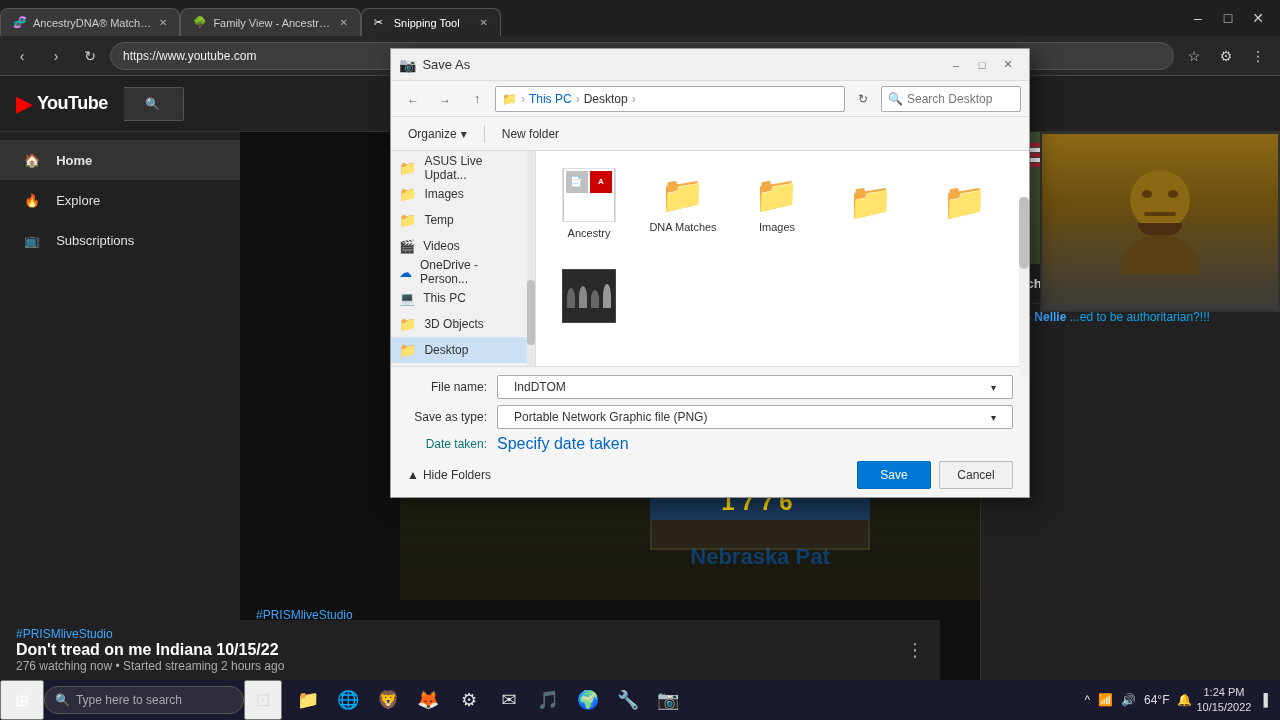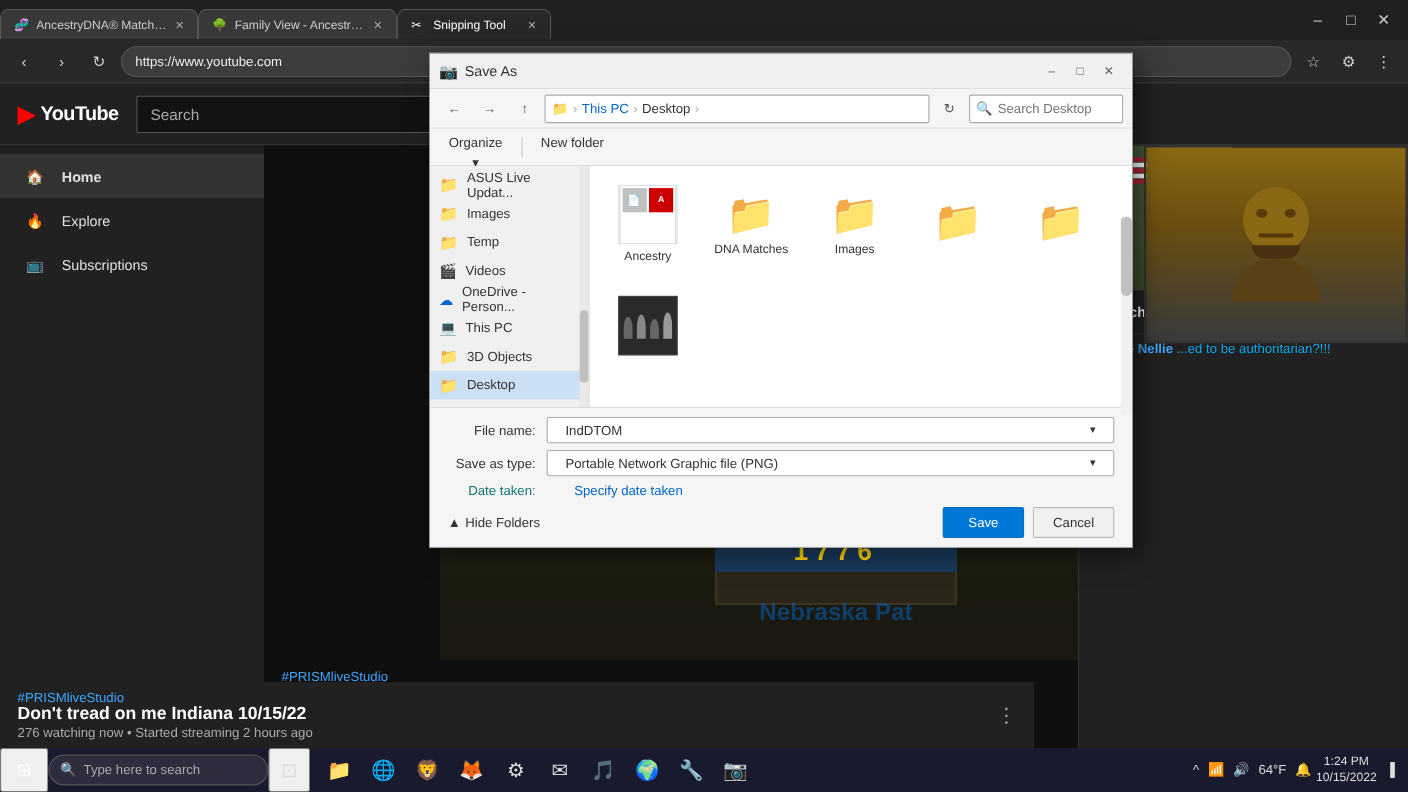--- a/index.html
+++ b/index.html
@@ -154,21 +154,21 @@
     }
     .dialog-search input { border: none; outline: none; font-size: 12px; color: #333; width: 100%; background: none; }
 
     
     .dialog-toolbar {
       height: 34px; background: #f5f5f5; display: flex; align-items: center;
       padding: 0 8px; gap: 8px; border-bottom: 1px solid #ddd; flex-shrink: 0;
     }
     .toolbar-btn {
       height: 24px; padding: 0 8px; background: none; border: 1px solid transparent;
-      cursor: pointer; font-size: 12px; color: #333; border-radius: 2px; display: flex; align-items: center; gap: 4px; flex-direction: column;
+      cursor: pointer; font-size: 12px; color: #333; border-radius: 2px; display: flex; align-items: center; gap: 4px;
     }
     .toolbar-sep { width: 1px; height: 18px; background: #ccc; }
 
     
     .dialog-content {
       flex: 1; display: flex; overflow: hidden;
     }
 
     
     .dialog-left-pane {
@@ -226,21 +226,21 @@
       justify-content: space-between; cursor: text;
     }
     .dropdown-arrow { color: #333; font-size: 10px; }
 
     .dialog-date-row {
       display: flex; align-items: center; margin-bottom: 8px;
     }
     .dialog-date-label {
       width: 90px; text-align: right; padding-right: 10px; font-size: 12px; color: #0f766e; flex-shrink: 0;
     }
-    .date-link { color: #0066cc; font-size: 12px; cursor: pointer; text-decoration: none; margin-left: 25px; }
+    .date-link { color: #0066cc; font-size: 16px; cursor: pointer; text-decoration: none; }
     .hide-folders-btn {
       background: none; border: none; color: #333; font-size: 12px; cursor: pointer;
       display: flex; align-items: center; gap: 4px;
     }
     .btn-save {
       width: 74px; height: 28px; background: #0078d7; border: 1px solid #006cbd;
       color: #fff; font-size: 12px; cursor: pointer; border-radius: 2px;
     }
     .btn-cancel {
       width: 74px; height: 28px; background: #f0f0f0; border: 1px solid #bbb;
@@ -340,23 +340,20 @@
     <button class="nav-btn">☆</button>
     <button class="nav-btn">⚙</button>
     <button class="nav-btn">⋮</button>
   </div>
 </div>
 
 <div class="yt-header">
   <div class="yt-logo">
     <span class="yt-logo-icon">▶</span>
     <span class="yt-logo-text">YouTube</span>
-  </div>
-  <div class="yt-search-bar">
-    <span style="color:#aaa;">Search</span>
   </div>
   <div class="yt-search-btn">🔍</div>
 </div>
 
 <div class="yt-content">
 
   <div class="yt-sidebar">
     <div class="yt-sidebar-item active">
       <span>🏠</span>
       <span>Home</span>

